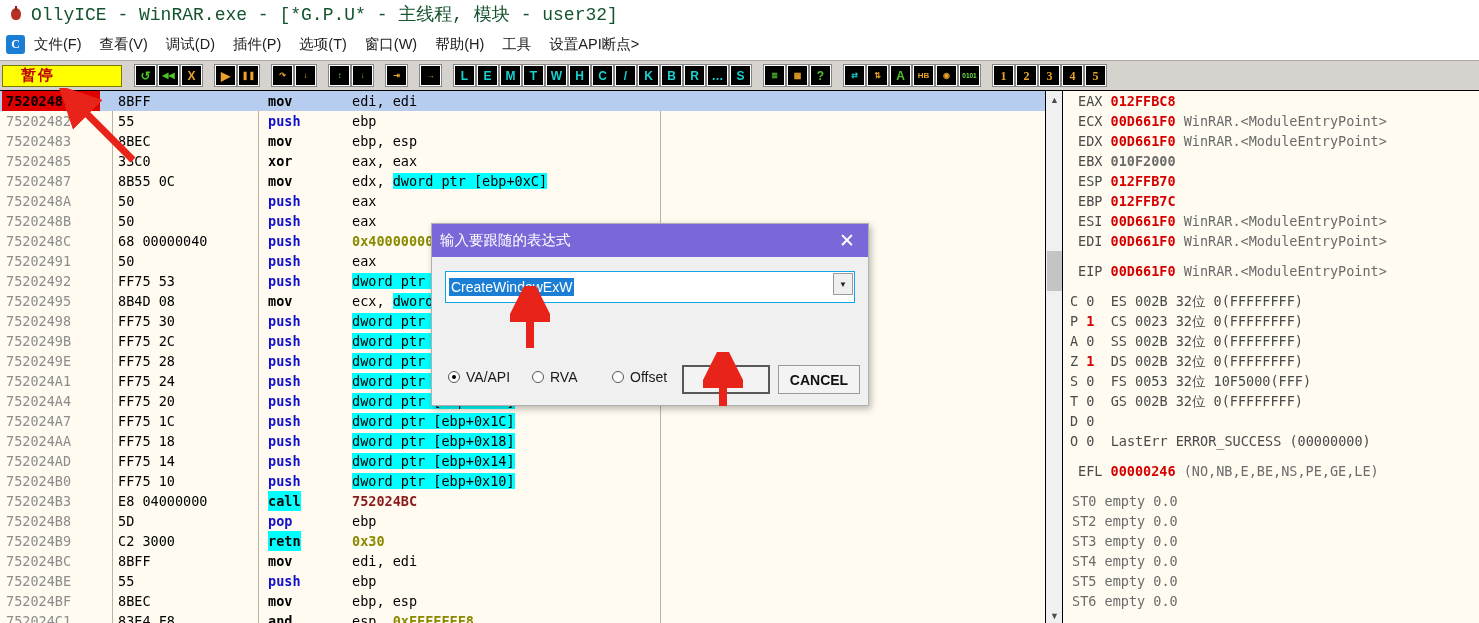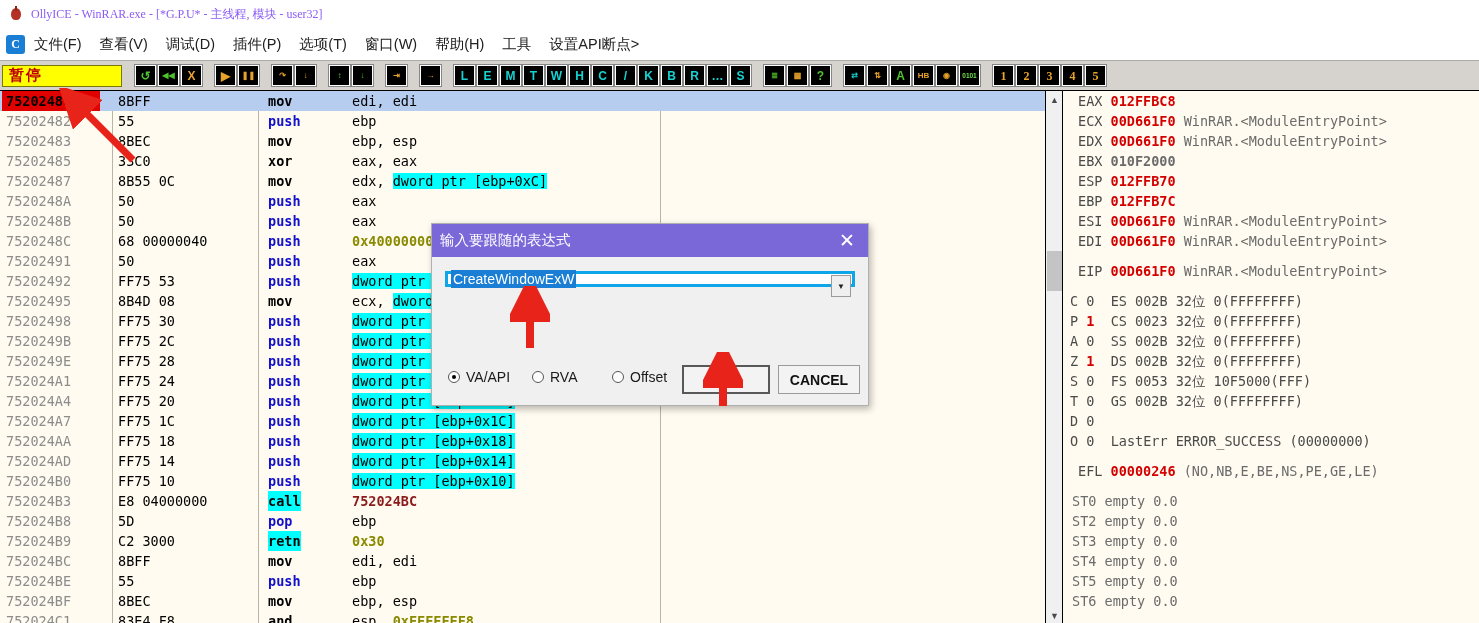--- a/index.html
+++ b/index.html
@@ -30,22 +30,22 @@
   #titlebar .app-icon::before {
     content: ""; position: absolute; left: 3px; top: 2px;
     width: 10px; height: 12px; border-radius: 50% 50% 45% 45%;
     background: #b33225;
   }
   #titlebar .app-icon::after {
     content: ""; position: absolute; left: 7px; top: 0px;
     width: 2px; height: 5px; background: #8e2418;
   }
   #titlebar .title-text {
-    font-size: 12px; color: #8b5cf6; white-space: nowrap;
-    font-family: Liberation Serif, serif;
+    font-size: 18px; color: #14532d; white-space: nowrap;
+    font-family: Liberation Mono, monospace;
   }
 
   
   #menubar {
     position: absolute; left: 0; top: 28px; width: 1479px; height: 32px;
     background: #ffffff;
     display: flex; align-items: center;
     padding-left: 6px;
   }
   #menubar .menu-logo {
@@ -65,21 +65,21 @@
   #toolbar {
     position: absolute; left: 0; top: 60px; width: 1479px; height: 30px;
     background: #d6d3ce;
     border-top: 1px solid #aeaca6;
     display: flex; align-items: center;
   }
   #status-pill {
     width: 120px; height: 22px; margin-left: 2px;
     background: #ffff00; border: 1px solid #7a7a00;
     display: flex; align-items: center; justify-content: flex-start;
-    padding-left: 6px; flex: 0 0 auto;
+    padding-left: 18px; flex: 0 0 auto;
   }
   #status-pill span {
     color: #c00000; font-size: 15px; font-weight: bold;
     letter-spacing: 2px; font-family: "Liberation Sans", sans-serif;
   }
   .tb-group { display: flex; align-items: center; }
   .tb-gap { width: 12px; flex: 0 0 auto; }
   .tb-btn {
     width: 21px; height: 21px; margin: 0 1px;
     background: #000; border: 1px solid #fff;
@@ -194,22 +194,22 @@
   }
   #dlg-close {
     width: 42px; height: 33px; display: flex;
     align-items: center; justify-content: center;
     color: #fff; font-size: 19px; font-weight: 300; cursor: default;
     font-family: "Liberation Sans", sans-serif;
   }
   #dlg-body { position: relative; height: 150px; }
   #combo {
     position: absolute; left: 13px; top: 14px;
-    width: 410px; height: 16px;
-    background: #fff; border: 3px solid #0ea5e9;
+    width: 410px; height: 32px;
+    background: #fff; border: 1px solid #0ea5e9;
     display: flex; align-items: center;
   }
   #combo .val {
     background: #1a7fd4; color: #fff; font-size: 14px;
     margin-left: 3px; padding: 1px 2px;
     font-family: "Liberation Sans", sans-serif;
   }
   #combo .arrowbox {
     position: absolute; right: 1px; top: 1px;
     width: 20px; height: 22px; background: #efefef;

